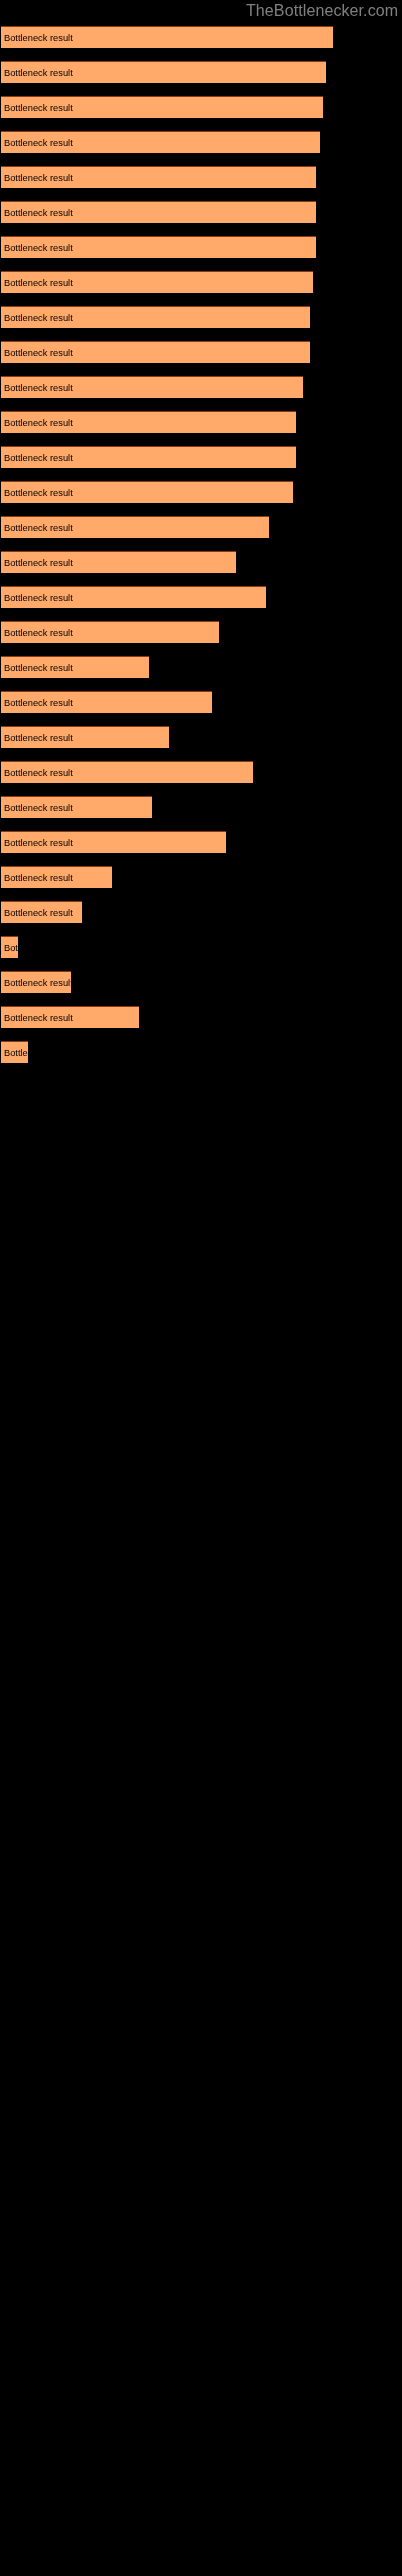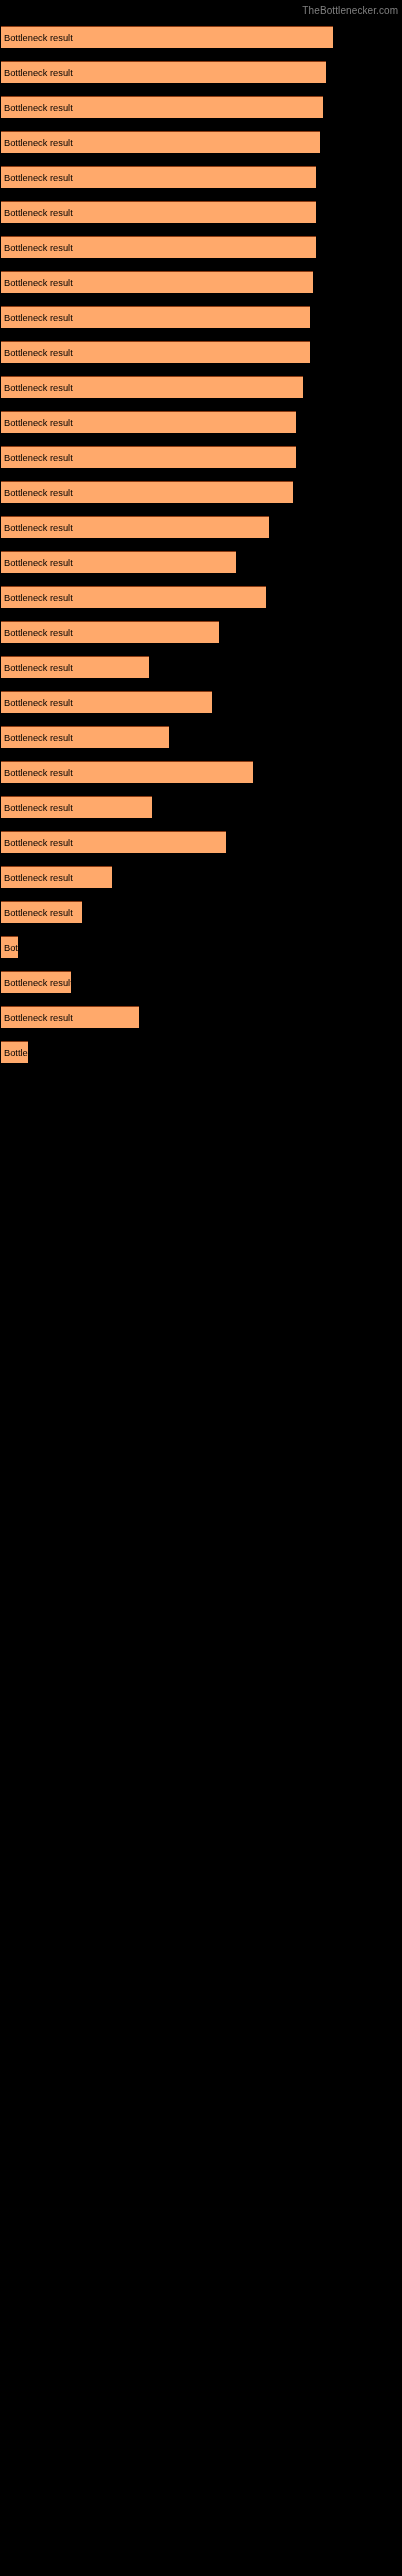--- a/index.html
+++ b/index.html
@@ -12,21 +12,21 @@
     height: 2576px;
     position: relative;
     overflow: hidden;
     font-family: "Liberation Sans", sans-serif;
   }
   #watermark {
     position: absolute;
     top: 1.6px;
     right: 4.8px;
     color: #808080;
-    font-size: 10px;
+    font-size: 16px;
     font-family: "Liberation Sans", sans-serif;
     letter-spacing: 0.1px;
     white-space: nowrap;
     line-height: 17.7px;
   }
   #chart {
     position: absolute;
     left: 0;
     top: 20px;
     width: 403px;

